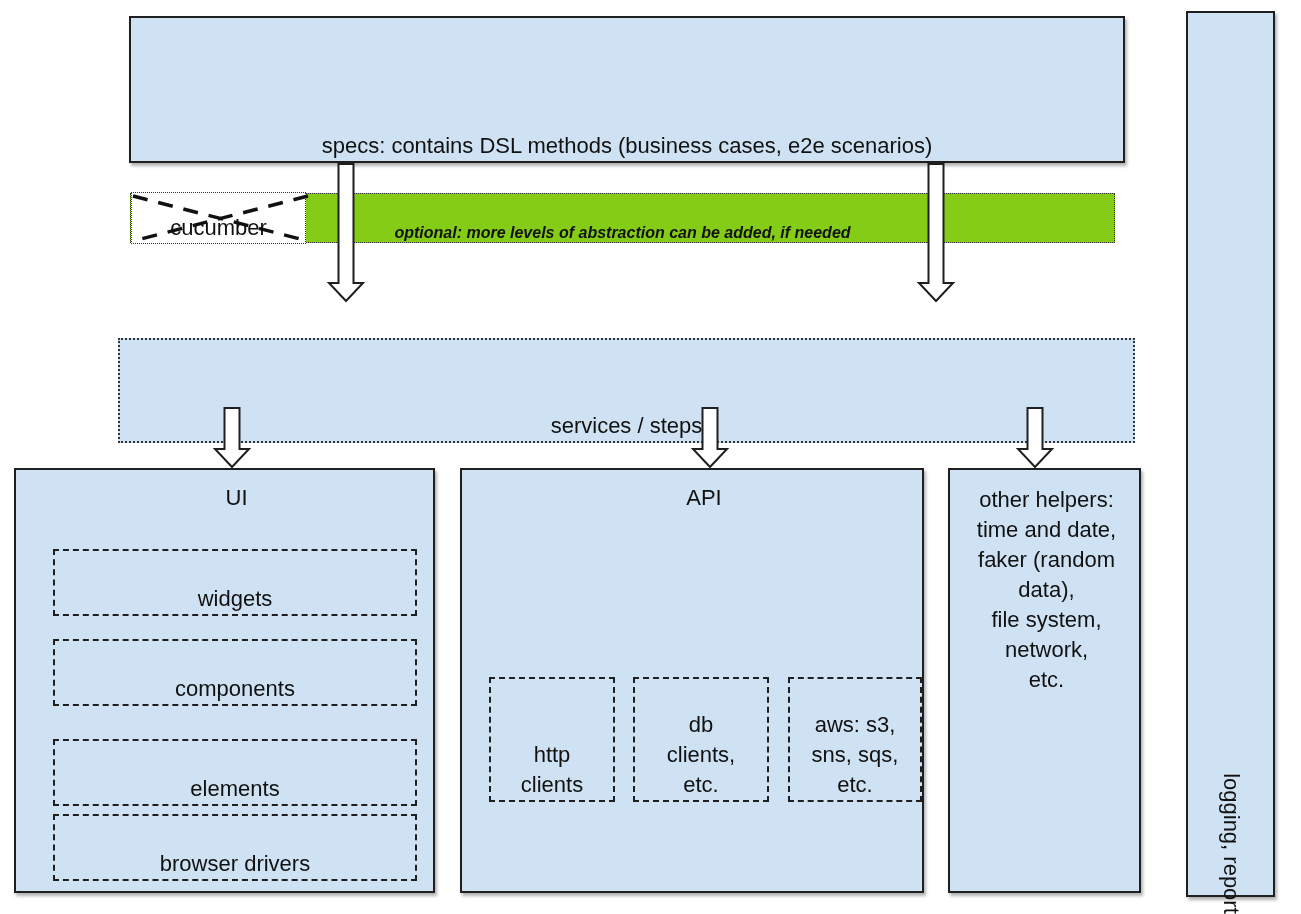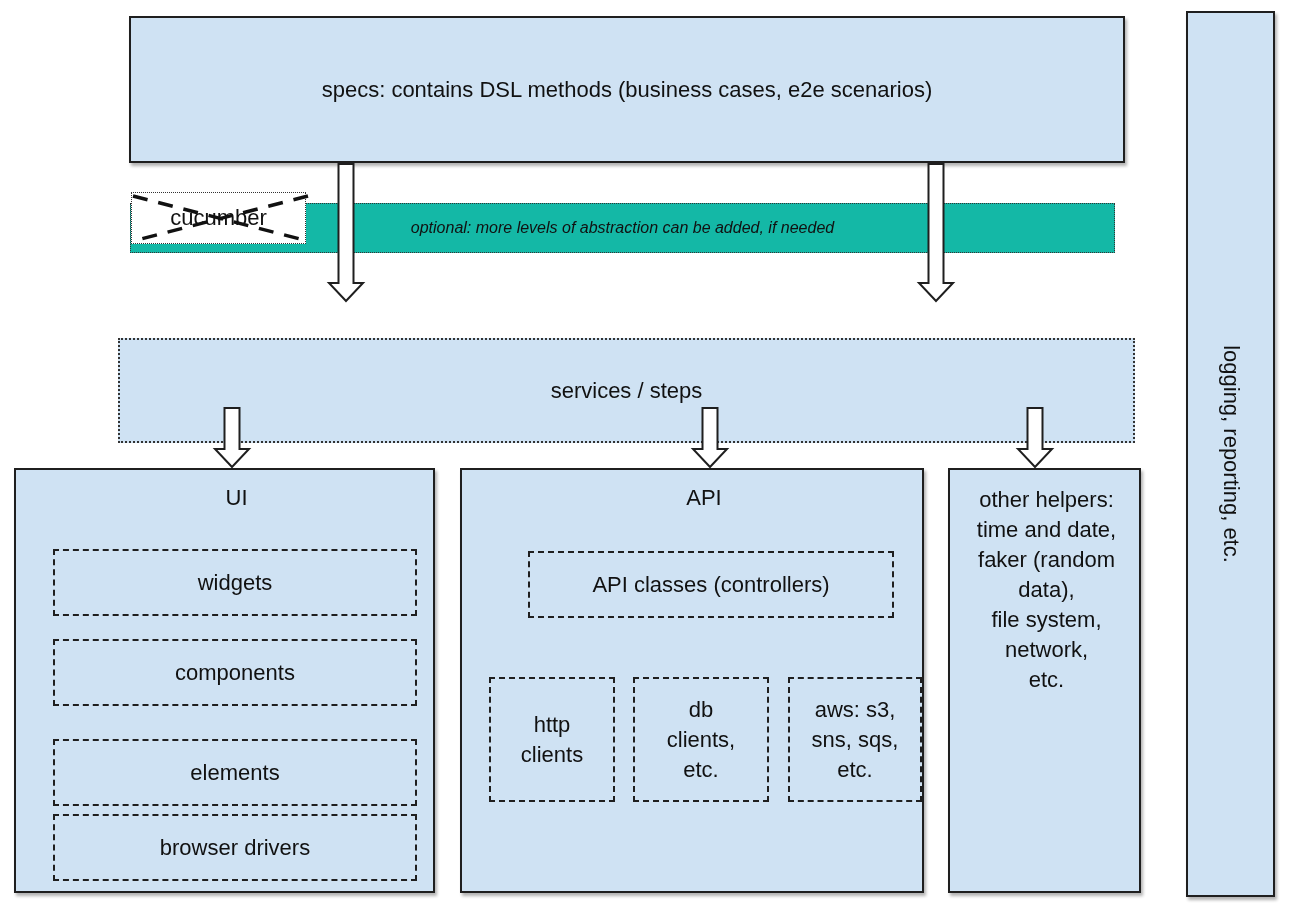--- a/index.html
+++ b/index.html
@@ -7,29 +7,29 @@
     width:1301px;height:914px;position:relative;overflow:hidden;
     background:#ffffff;color:#111;
     font-family:"Liberation Sans", sans-serif;
   }
   .box{position:absolute;box-sizing:border-box;}
   .fill{background:#cfe2f3;}
   .solid{border:2px solid #1f1f1f;box-shadow:2px 3px 3px rgba(0,0,0,0.30);}
   .dotted2{border:2px dotted #333;}
   .dotted1{border:1.5px dotted #333;}
   .dashed{border:2px dashed #1f1f1f;}
-  .center{display:flex;align-items:center;justify-content:center;text-align:center;}
+  .center{display:flex;align-items:flex-end;justify-content:center;text-align:center;}
   .label{font-size:22px;line-height:30px;}
   .prelines{white-space:pre-line;}
   .note{font-size:16px;font-style:italic;}
   .title{display:block;text-align:center;font-size:22px;line-height:30px;margin-top:13px;padding-left:24px;}
   
   #specs{left:129px;top:16px;width:996px;height:147px;}
   
-  #optional{left:130px;top:203px;width:985px;height:50px;background:#14b8a6;}
+  #optional{left:130px;top:193px;width:985px;height:50px;background:#84cc16;font-weight:bold;}
   #cucumber{left:131px;top:192px;width:175px;height:52px;background:#fff;z-index:2;}
   
   #services{left:118px;top:302px;width:1017px;height:105px;margin-top:36px;}
   
   #ui{left:14px;top:468px;width:421px;height:425px;}
   #api{left:460px;top:468px;width:464px;height:425px;}
   #helpers{left:948px;top:468px;width:193px;height:425px;
            padding:15px 8px 0 12px;font-size:22px;line-height:30px;text-align:center;}
   #logging{left:1186px;top:11px;width:89px;height:886px;}
   #logging .vtext{transform:rotate(90deg);white-space:nowrap;font-size:22px;}
@@ -80,23 +80,20 @@
     <div id="ui-layer-2" class="box dashed center ui-layer">
       <span class="label">elements</span>
     </div>
     <div id="ui-layer-3" class="box dashed center ui-layer">
       <span class="label">browser drivers</span>
     </div>
   </div>
 
   <div id="api" class="box fill solid">
     <span class="title">API</span>
-    <div id="api-controllers" class="box dashed center">
-      <span class="label">API classes (controllers)</span>
-    </div>
     <div id="api-client-0" class="box dashed center api-client">
       <span class="label prelines">http
 clients</span>
     </div>
     <div id="api-client-1" class="box dashed center api-client">
       <span class="label prelines">db
 clients,
 etc.</span>
     </div>
     <div id="api-client-2" class="box dashed center api-client">

